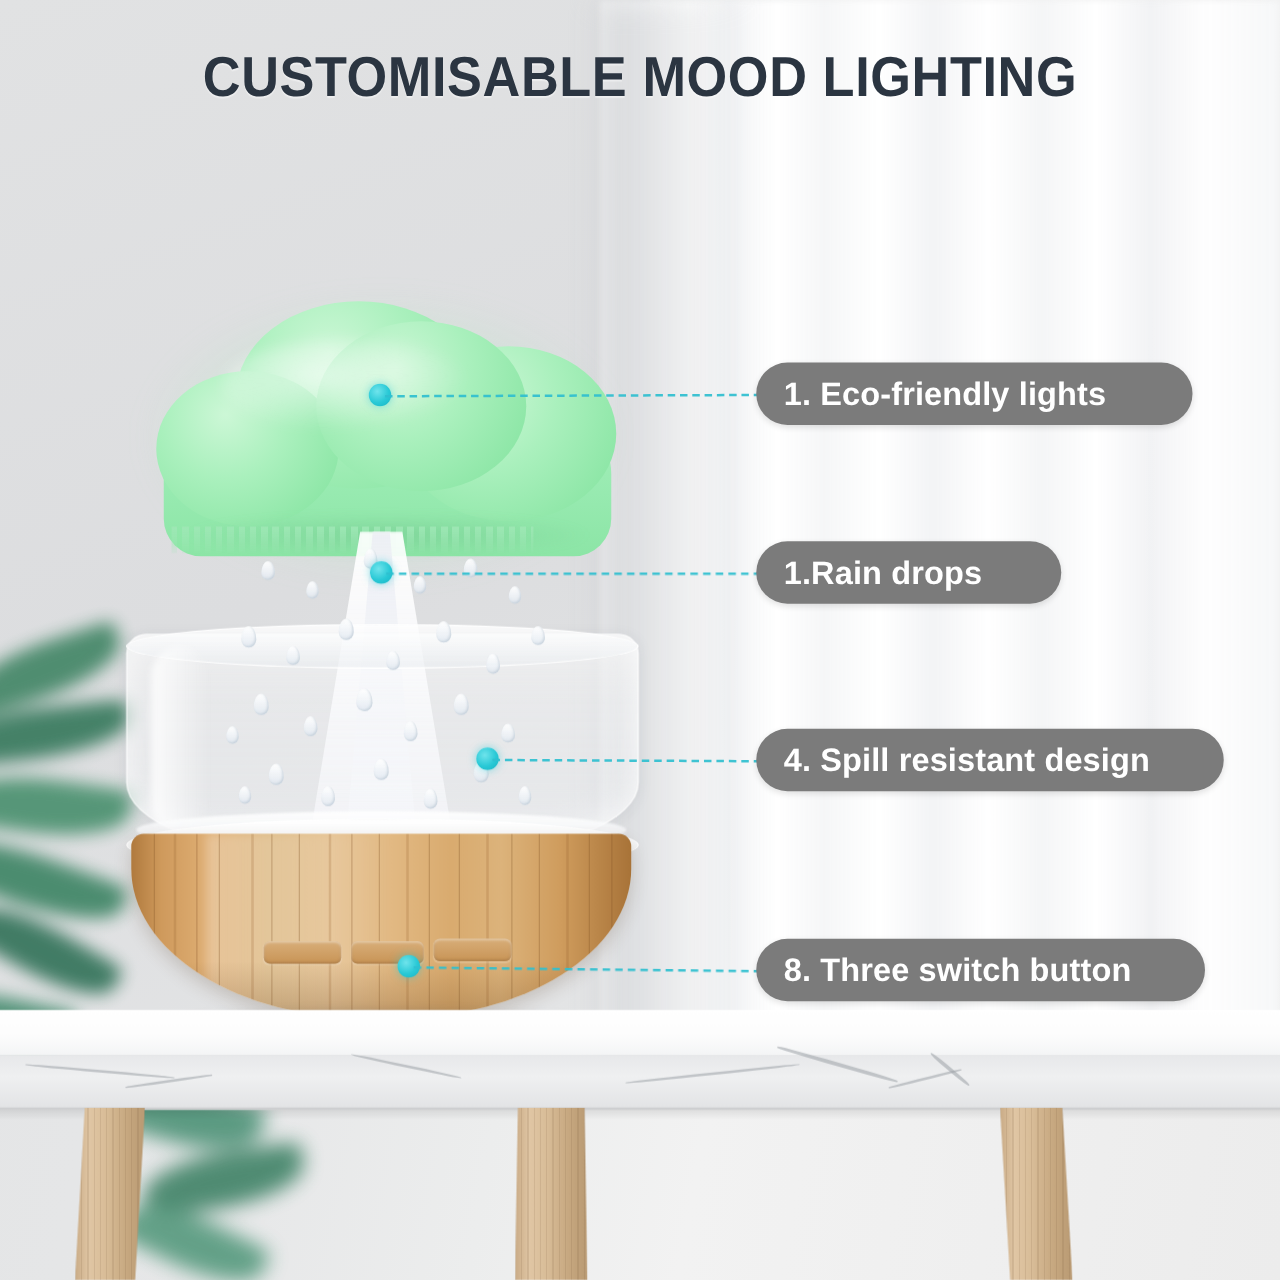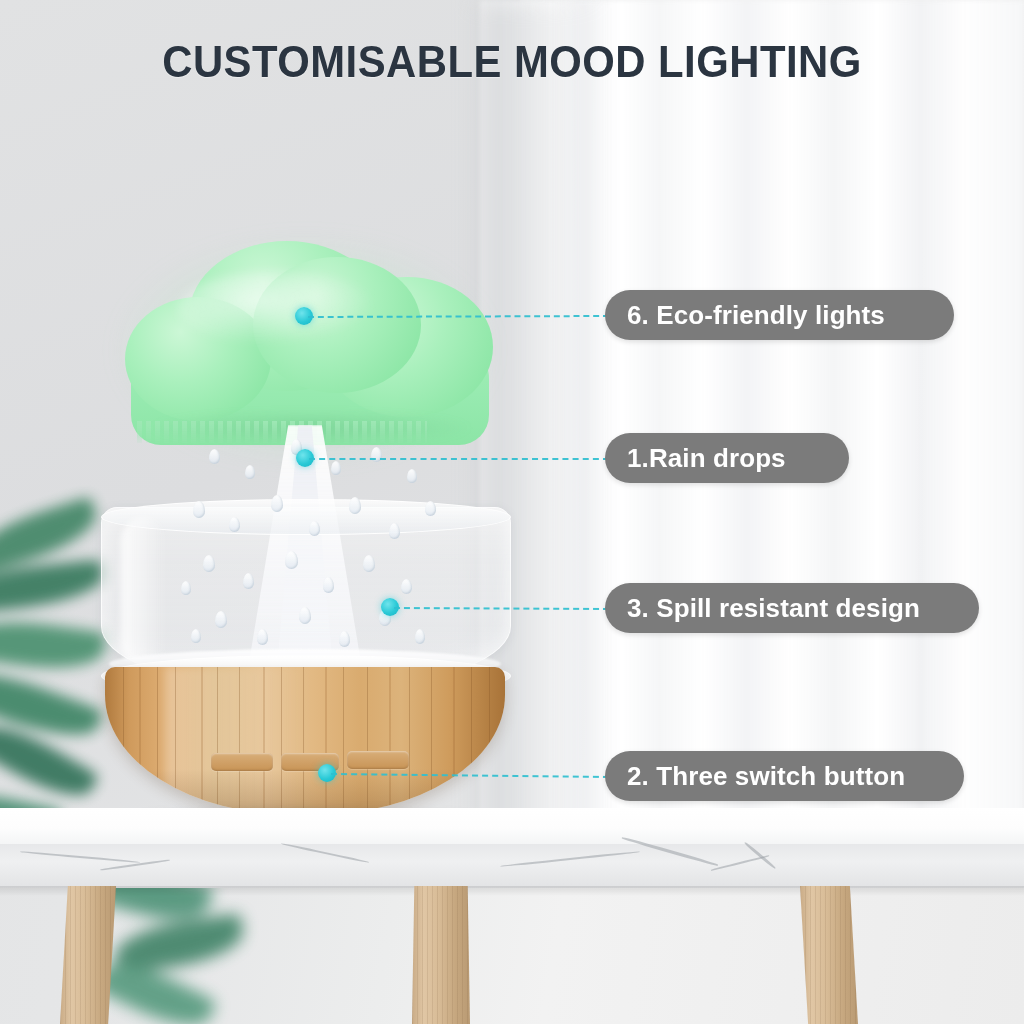--- a/index.html
+++ b/index.html
@@ -372,32 +372,32 @@
   <div class="leg" style="left:60px;  width:56px; height:138px; clip-path:polygon(14% 0,100% 0,86% 100%,0 100%);"></div>
   <div class="leg" style="left:412px; width:58px; height:138px; clip-path:polygon(4% 0,96% 0,100% 100%,0 100%);"></div>
   <div class="leg" style="left:800px; width:58px; height:138px; clip-path:polygon(0 0,86% 0,100% 100%,14% 100%);"></div>
 
   <div class="title">CUSTOMISABLE MOOD LIGHTING</div>
 
   <div id="callout-layer">
       <div class="dot" style="left: 295px; top: 307px;"></div>
       <div class="dash" style="left: 308px; top: 316px; width: 301.002px; transform-origin: 0px 0px; transform: rotate(-0.190351deg);"></div>
       <div class="pill" style="left: 605px; top: 290px; width: 305px; background: rgb(123, 123, 123); color: rgb(255, 255, 255);">
-        <span>6. Eco-friendly lights</span>
+        <span>1. Eco-friendly lights</span>
       </div>
       <div class="dot" style="left: 296px; top: 449px;"></div>
       <div class="dash" style="left: 309px; top: 458px; width: 300px; transform-origin: 0px 0px; transform: rotate(0deg);"></div>
       <div class="pill" style="left: 605px; top: 433px; width: 200px; background: rgb(123, 123, 123); color: rgb(255, 255, 255);">
         <span>1.Rain drops</span>
       </div>
       <div class="dot" style="left: 381px; top: 598px;"></div>
       <div class="dash" style="left: 394px; top: 607px; width: 215.002px; transform-origin: 0px 0px; transform: rotate(0.26649deg);"></div>
       <div class="pill" style="left: 605px; top: 583px; width: 330px; background: rgb(123, 123, 123); color: rgb(255, 255, 255);">
-        <span>3. Spill resistant design</span>
+        <span>4. Spill resistant design</span>
       </div>
       <div class="dot" style="left: 318px; top: 764px;"></div>
       <div class="dash" style="left: 331px; top: 773px; width: 278.016px; transform-origin: 0px 0px; transform: rotate(0.618276deg);"></div>
       <div class="pill" style="left: 605px; top: 751px; width: 315px; background: rgb(123, 123, 123); color: rgb(255, 255, 255);">
-        <span>2. Three switch button</span>
+        <span>8. Three switch button</span>
       </div>
     </div>
 
 </div>
 
 </body></html>

